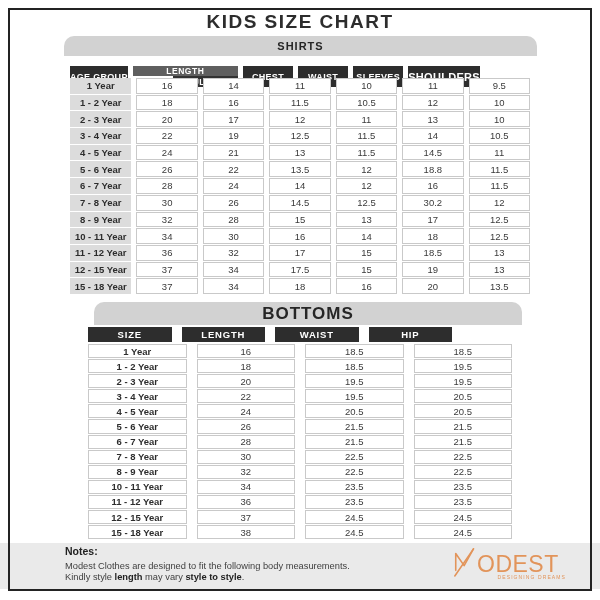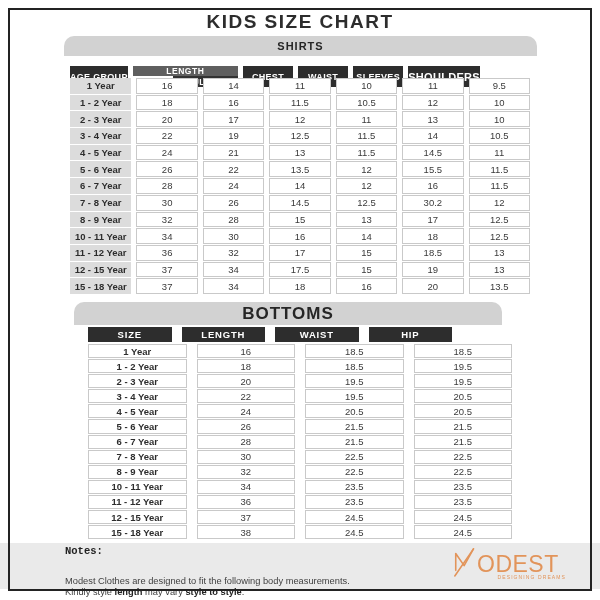--- a/index.html
+++ b/index.html
@@ -10,21 +10,21 @@
   }
   
   .notes-band { position:absolute; left:0; right:0; top:543px; height:46px; background:#eaeaea; z-index:1; }
   
   .frame { position:absolute; left:8px; top:8px; right:8px; bottom:9px; border:2px solid #232323; z-index:6; pointer-events:none; }
   .page-title { position:absolute; top:11px; left:0; width:100%; text-align:center; font-size:19px; font-weight:bold; letter-spacing:1.5px; color:#2d2d2d; z-index:2; }
 
   
   .band { position:absolute; background:#d2d2d2; border-radius:10px 10px 0 0; display:flex; align-items:center; justify-content:center; font-weight:bold; color:#262626; z-index:2; }
   .shirts-band { left:64px; top:36px; width:473px; height:20px; font-size:11px; letter-spacing:1px; }
-  .bottoms-band { left:74px; top:302px; width:428px; height:23px; font-size:17px; letter-spacing:1px; }
+  .bottoms-band { left:94px; top:302px; width:428px; height:23px; font-size:17px; letter-spacing:1px; }
 
   
   .shirts-header { position:absolute; left:70px; top:66px; width:410px; height:21px; display:grid; grid-template-columns:repeat(7,1fr); column-gap:5px; z-index:2; }
   .hcell { background:#2d2d2d; color:#ffffff; font-weight:bold; font-size:9px; letter-spacing:0.3px; display:flex; align-items:center; justify-content:center; white-space:nowrap; }
   .hcell.shoulders { font-size:11px; }
   .length-group { grid-column:2 / span 2; display:flex; flex-direction:column; }
   .length-top { background:#5f5f5f; height:10px; color:#fff; font-weight:bold; font-size:8.5px; letter-spacing:0.5px; display:flex; align-items:center; justify-content:center; }
   .length-bottom { background:#323232; flex:1; display:flex;margin-left:40px; }
   .length-bottom span { flex:1; color:#fff; font-weight:bold; font-size:8.5px; letter-spacing:0.5px; display:flex; align-items:center; justify-content:center; }
 
@@ -36,21 +36,21 @@
   
   .bottoms-header { position:absolute; left:88px; top:327px; width:364px; height:15px; display:grid; grid-template-columns:repeat(4,1fr); column-gap:10px; z-index:2; }
   .bottoms-header .hcell { font-size:9.5px; letter-spacing:0.8px; }
 
   
   .bottoms-body { position:absolute; left:88px; top:344px; width:424px; display:grid; grid-template-columns:repeat(4,1fr); gap:1px 10px; grid-auto-rows:14.1px; z-index:2; font-size:9.5px; color:#3a3a3a; }
   .cell.size { font-weight:bold; color:#2d2d2d; }
 
   
   .notes { position:absolute; left:65px; top:545px; width:360px; z-index:3; }
-  .notes-heading { font-size:10.5px; font-weight:bold; color:#222; margin-bottom:19px;font-family:Liberation Mono, monospace; }
+  .notes-heading { font-size:10.5px; font-weight:bold; color:#222; margin-bottom:4px; }
   .notes-line { font-size:9.3px; color:#3f3f3f; line-height:11.3px; }
   .notes-line b { color:#222; }
 
   
   .logo { position:absolute; left:452px; top:545px; width:118px; z-index:3; color:#e2945a; }
   .logo-row { display:flex; align-items:flex-end; }
   .logo-m { width:28px; height:32px; flex:0 0 auto; }
   .logo-text { font-size:23px; font-weight:400; letter-spacing:0.5px; line-height:26px; margin-left:-3px; }
   .logo-tagline { font-size:5px; letter-spacing:1.1px; text-align:right; margin-top:-3px; padding-right:4px; white-space:nowrap; }
 </style>
@@ -113,21 +113,21 @@
     <div class="cell">21</div>
     <div class="cell">13</div>
     <div class="cell">11.5</div>
     <div class="cell">14.5</div>
     <div class="cell">11</div>
     <div class="cell age">5 - 6 Year</div>
     <div class="cell">26</div>
     <div class="cell">22</div>
     <div class="cell">13.5</div>
     <div class="cell">12</div>
-    <div class="cell">15.5</div>
+    <div class="cell">18.8</div>
     <div class="cell">11.5</div>
     <div class="cell age">6 - 7 Year</div>
     <div class="cell">28</div>
     <div class="cell">24</div>
     <div class="cell">14</div>
     <div class="cell">12</div>
     <div class="cell">16</div>
     <div class="cell">11.5</div>
     <div class="cell age">7 - 8 Year</div>
     <div class="cell">30</div>

